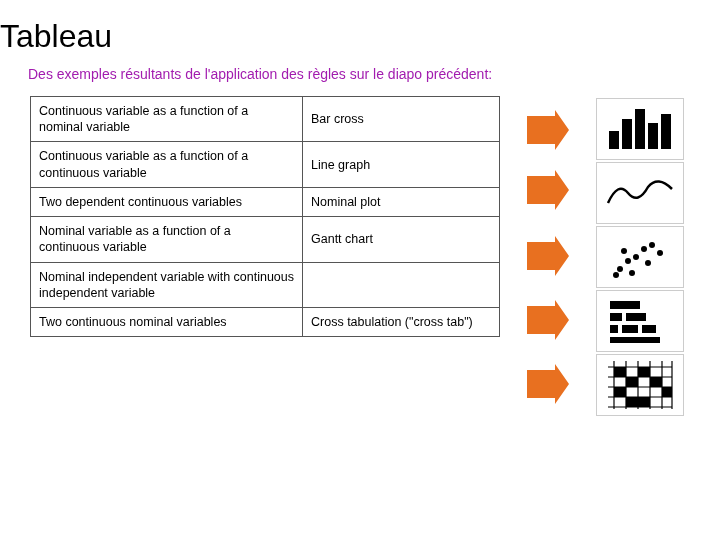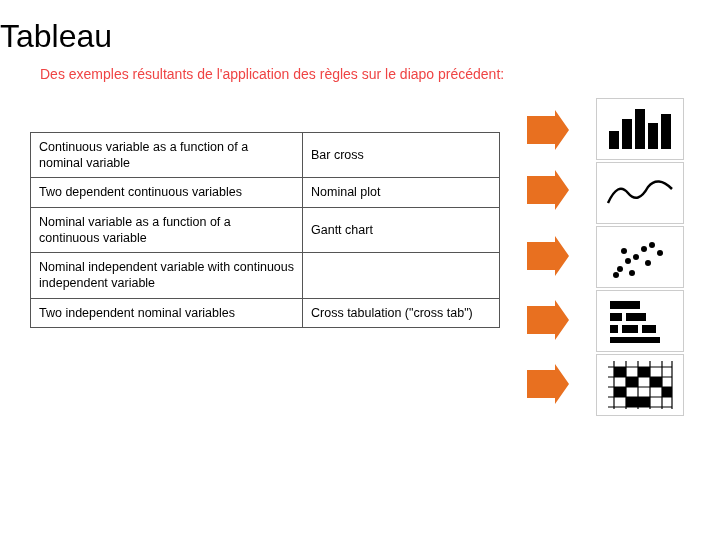--- a/index.html
+++ b/index.html
@@ -15,34 +15,33 @@
     .page-title {
       text-align: left;
       font-size: 32px;
       font-weight: normal;
       padding: 18px 0 10px 0;
       color: #000;
     }
 
     .intro-text {
       font-size: 14px;
-      color: #ef4444;
-      margin: 0 40px 12px 40px;
+      color: #a21caf;
+      margin: 0 40px 12px 28px;
       line-height: 1.35;
     }
 
     .main-content {
       display: flex;
       flex-direction: row;
       margin: 0 30px 0 30px;
     }
 
     .table-section {
       flex: 1;
-      margin-top: 36px;
     }
 
     table {
       width: 100%;
       border-collapse: collapse;
       font-size: 12.5px;
       color: #000;
     }
 
     td {
@@ -161,33 +160,37 @@
 <div class="main-content">
 
   <div class="table-section">
     <table>
       <tbody id="table-body">
           <tr>
             <td class="left-col">Continuous variable as a function of a nominal variable</td>
             <td class="right-col">Bar cross</td>
           </tr>
           <tr>
+            <td class="left-col">Continuous variable as a function of a continuous variable</td>
+            <td class="right-col">Line graph</td>
+          </tr>
+          <tr>
             <td class="left-col">Two dependent continuous variables</td>
             <td class="right-col">Nominal plot</td>
           </tr>
           <tr>
             <td class="left-col">Nominal variable as a function of a continuous variable</td>
             <td class="right-col">Gantt chart</td>
           </tr>
           <tr>
             <td class="left-col">Nominal independent variable with continuous independent variable</td>
             <td class="right-col"></td>
           </tr>
           <tr>
-            <td class="left-col">Two independent nominal variables</td>
+            <td class="left-col">Two continuous nominal variables</td>
             <td class="right-col">Cross tabulation ("cross tab")</td>
           </tr>
         </tbody>
     </table>
   </div>
 
   <div class="arrows-section">
     <div class="arrow-container">
 
       <div class="orange-arrow">

